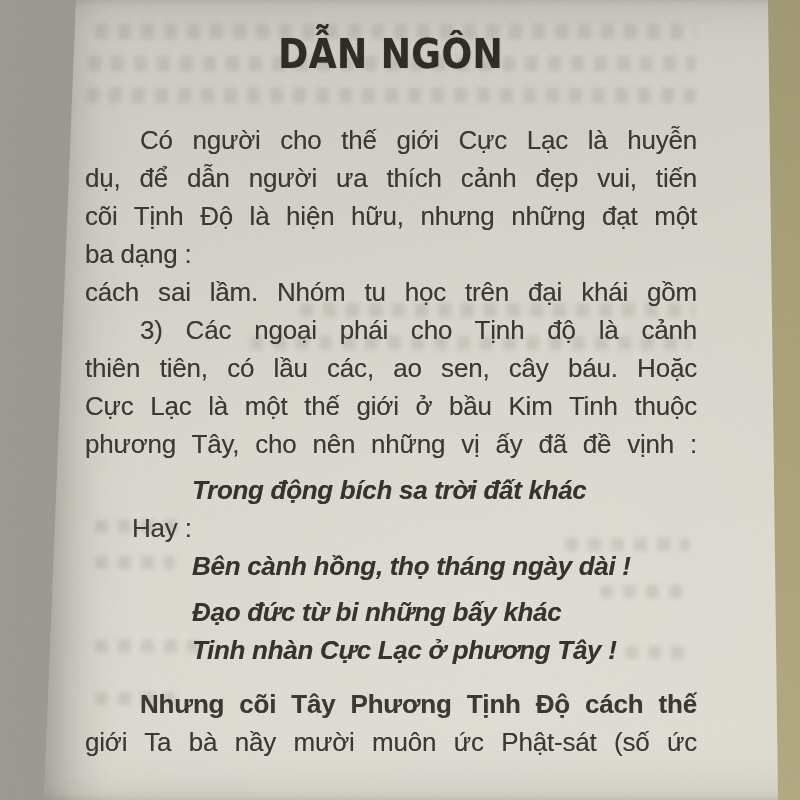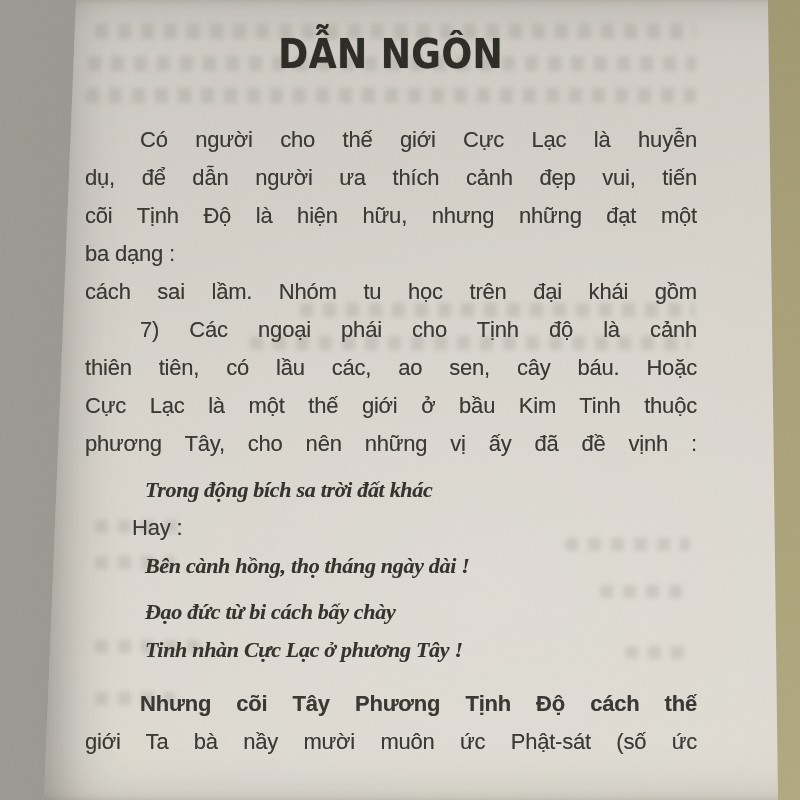--- a/index.html
+++ b/index.html
@@ -26,28 +26,28 @@
     background:repeating-linear-gradient(90deg, rgba(108,105,94,.34) 0 13px, rgba(108,105,94,0) 13px 23px);}
   #title-row{position:absolute;left:85px;top:30px;width:612px;text-align:center;}
   #title-row .t{
     display:inline-block;transform:scaleX(.88);transform-origin:center;
     font-family:"DejaVu Sans","Liberation Sans",sans-serif;
     font-weight:800;font-size:41px;line-height:48px;color:#26251f;letter-spacing:.5px;
     text-shadow:0 0 1px rgba(38,37,31,.6);
   }
   #text-block{
     position:absolute;left:85px;top:121px;width:612px;
-    font-size:22px;line-height:38px;letter-spacing:-.2px;color:#34322c;
+    font-size:26px;line-height:38px;letter-spacing:-.2px;color:#34322c;
     text-shadow:0 0 .6px rgba(52,50,44,.45);
   }
   .ln{height:38px;overflow:visible;text-align:left;}
   .ln.j{text-align:justify;text-align-last:justify;}
   .i55{padding-left:55px;}
   .i47{padding-left:47px;}
-  .verse{font-weight:bold;font-style:italic;margin-left:60px;letter-spacing:-.3px;color:#2e2c26;font-family:Liberation Serif, serif;}
+  .verse{font-weight:bold;font-style:italic;margin-left:107px;letter-spacing:-.3px;color:#2e2c26;}
   .mt8{margin-top:8px;}
   .mt16{margin-top:16px;font-weight:bold;}
   #grain{position:absolute;inset:0;opacity:.5;pointer-events:none;}
 </style>
 </head>
 <body>
 
 <div id="photo">
 
   <div id="fore-edge"></div>
@@ -70,28 +70,28 @@
     <div id="title-row">
       <span class="t">DẪN NGÔN</span>
     </div>
 
     <div id="text-block">
       <div class="ln j i55">Có người cho thế giới Cực Lạc là huyễn</div>
       <div class="ln j">dụ, để dẫn người ưa thích cảnh đẹp vui, tiến</div>
       <div class="ln j">cõi Tịnh Độ là hiện hữu, nhưng những đạt một</div>
       <div class="ln">ba dạng :</div>
       <div class="ln j">cách sai lầm. Nhóm tu học trên đại khái gồm</div>
-      <div class="ln j i55">7) Các ngoại phái cho Tịnh độ là cảnh</div>
+      <div class="ln j i55">3) Các ngoại phái cho Tịnh độ là cảnh</div>
       <div class="ln j">thiên tiên, có lầu các, ao sen, cây báu. Hoặc</div>
       <div class="ln j">Cực Lạc là một thế giới ở bầu Kim Tinh thuộc</div>
       <div class="ln j">phương Tây, cho nên những vị ấy đã đề vịnh :</div>
       <div class="ln verse mt8">Trong động bích sa trời đất khác</div>
       <div class="ln i47">Hay :</div>
       <div class="ln verse">Bên cành hồng, thọ tháng ngày dài !</div>
-      <div class="ln verse mt8">Đạo đức từ bi cách bấy chày</div>
+      <div class="ln verse mt8">Đạo đức từ bi những bấy khác</div>
       <div class="ln verse">Tinh nhàn Cực Lạc ở phương Tây !</div>
       <div class="ln j i55 mt16">Nhưng cõi Tây Phương Tịnh Độ cách thế</div>
       <div class="ln j">giới Ta bà nầy mười muôn ức Phật-sát (số ức</div>
     </div>
   </div>
 
   <svg id="grain" width="800" height="800" xmlns="http://www.w3.org/2000/svg">
     <filter id="g">
       <feTurbulence type="fractalNoise" baseFrequency="0.9" numOctaves="2" stitchTiles="stitch"></feTurbulence>
       <feColorMatrix type="saturate" values="0"></feColorMatrix>

